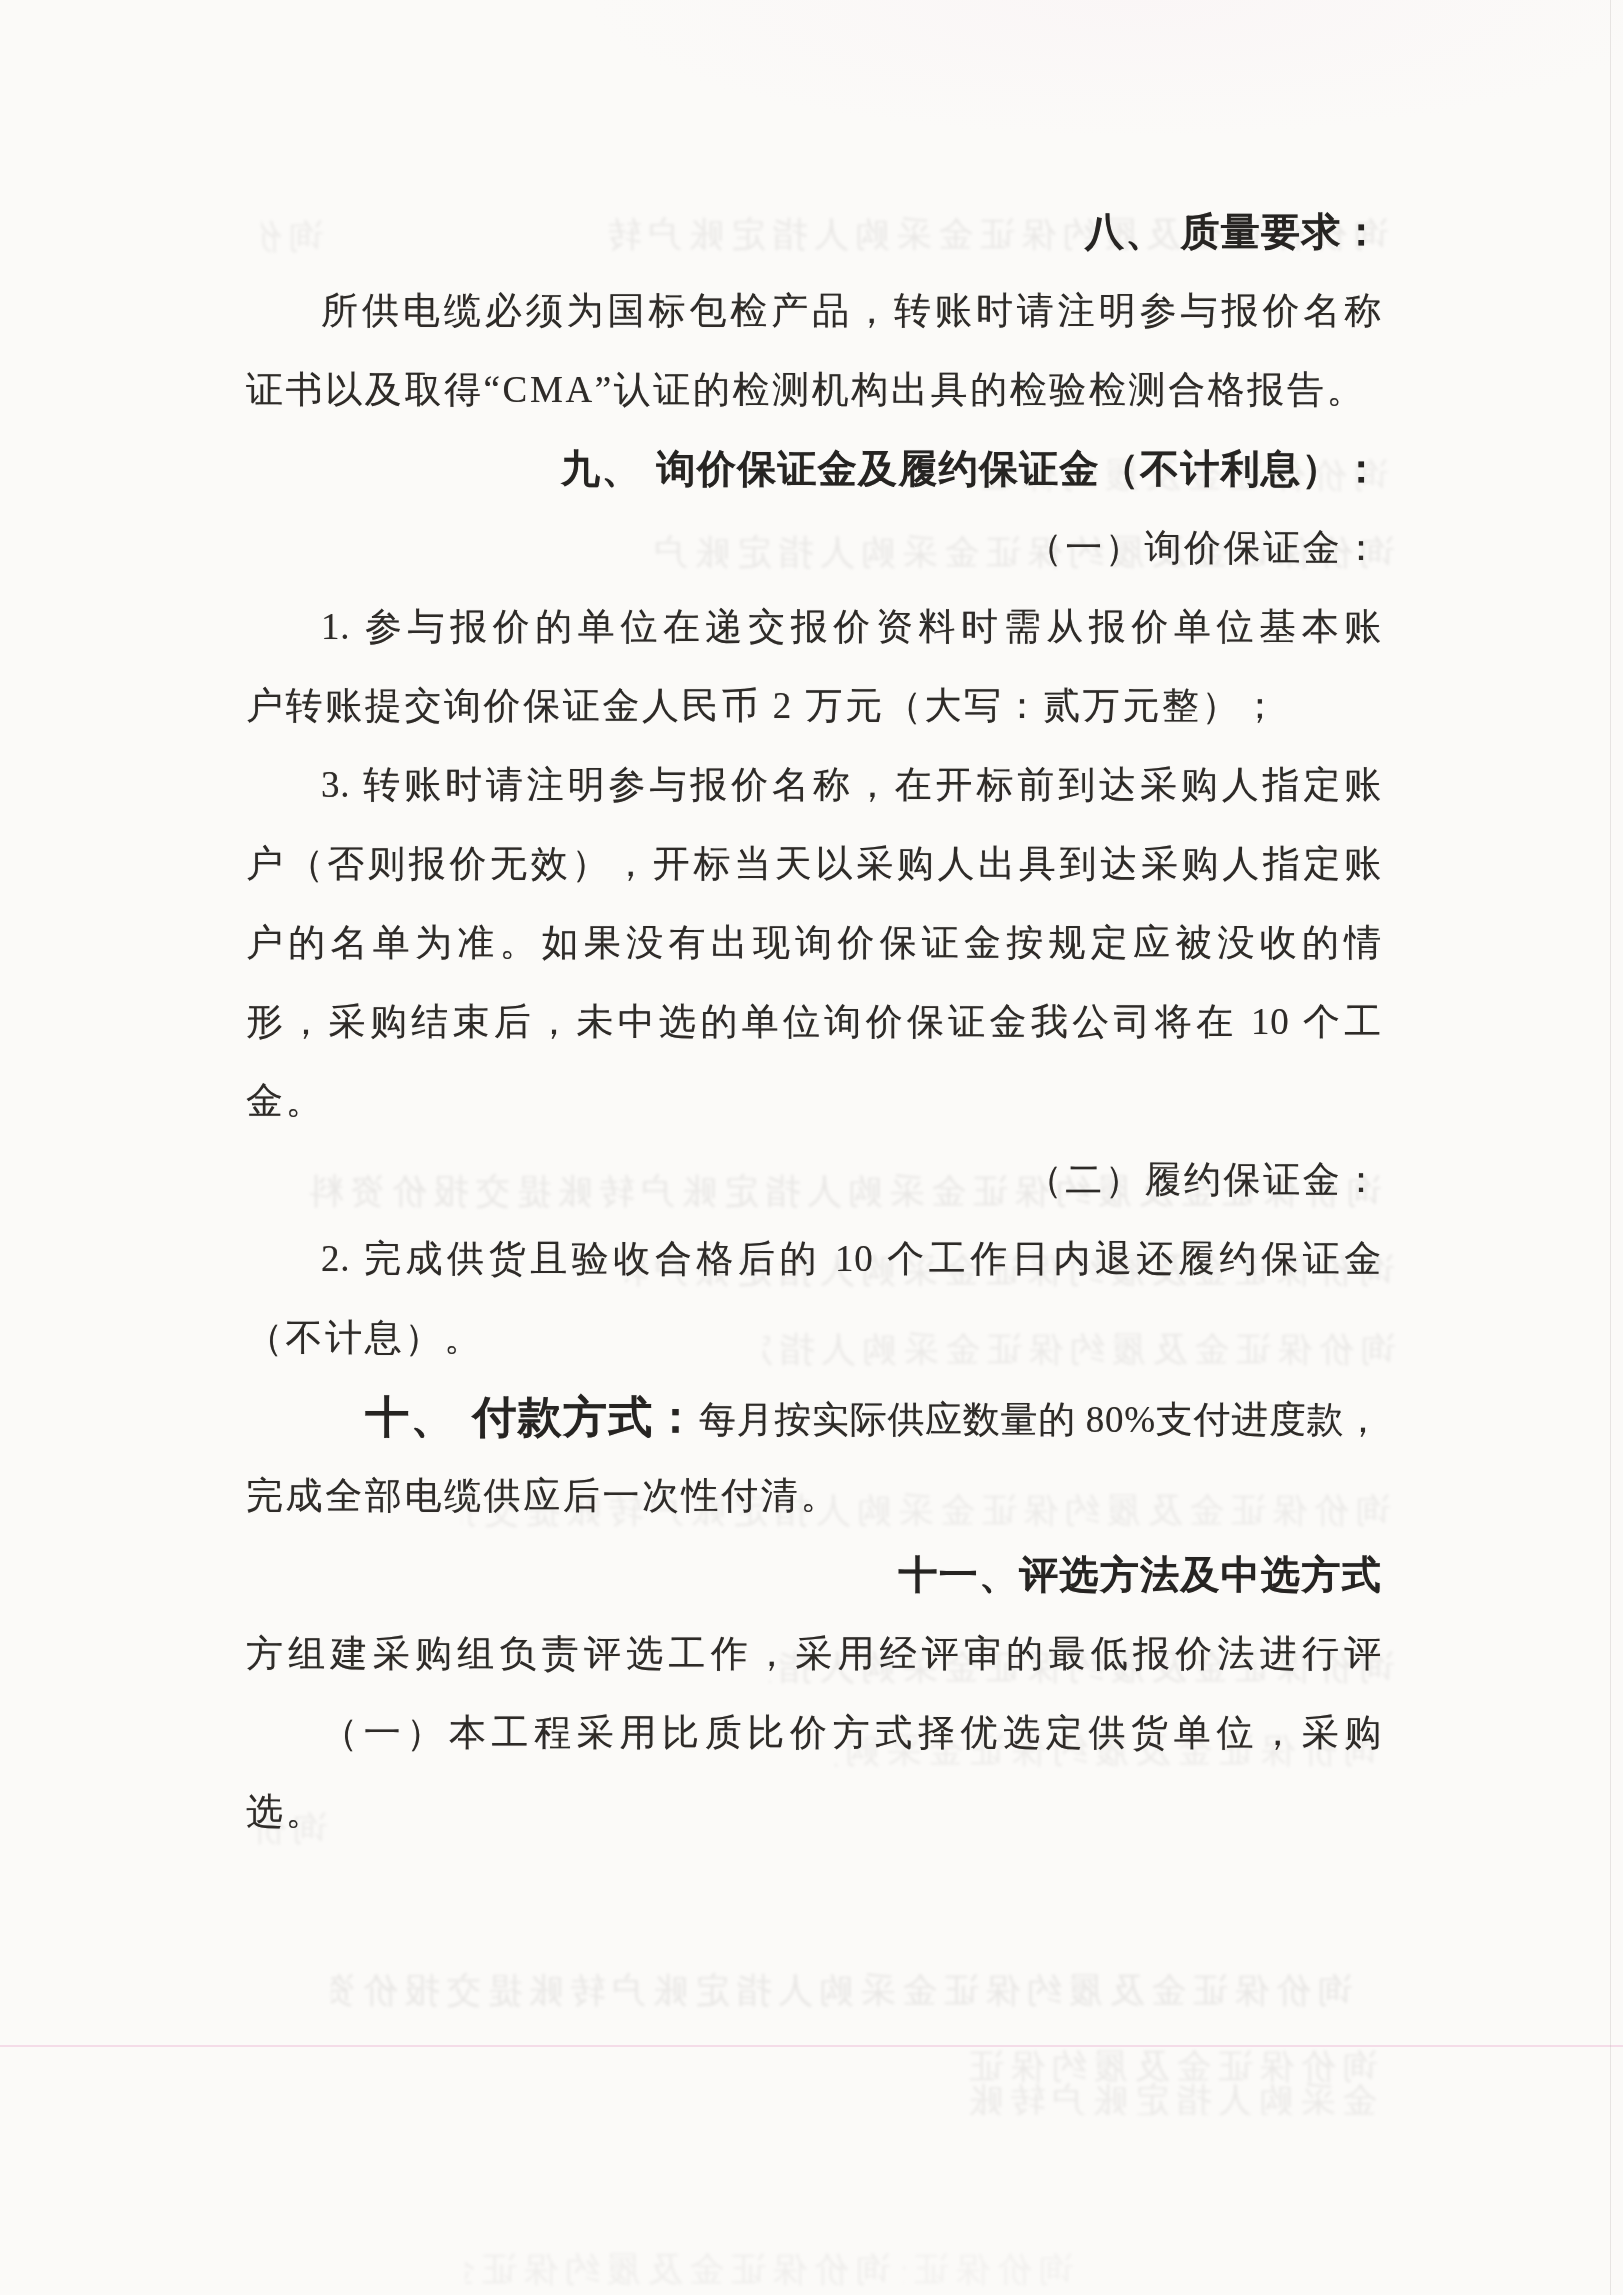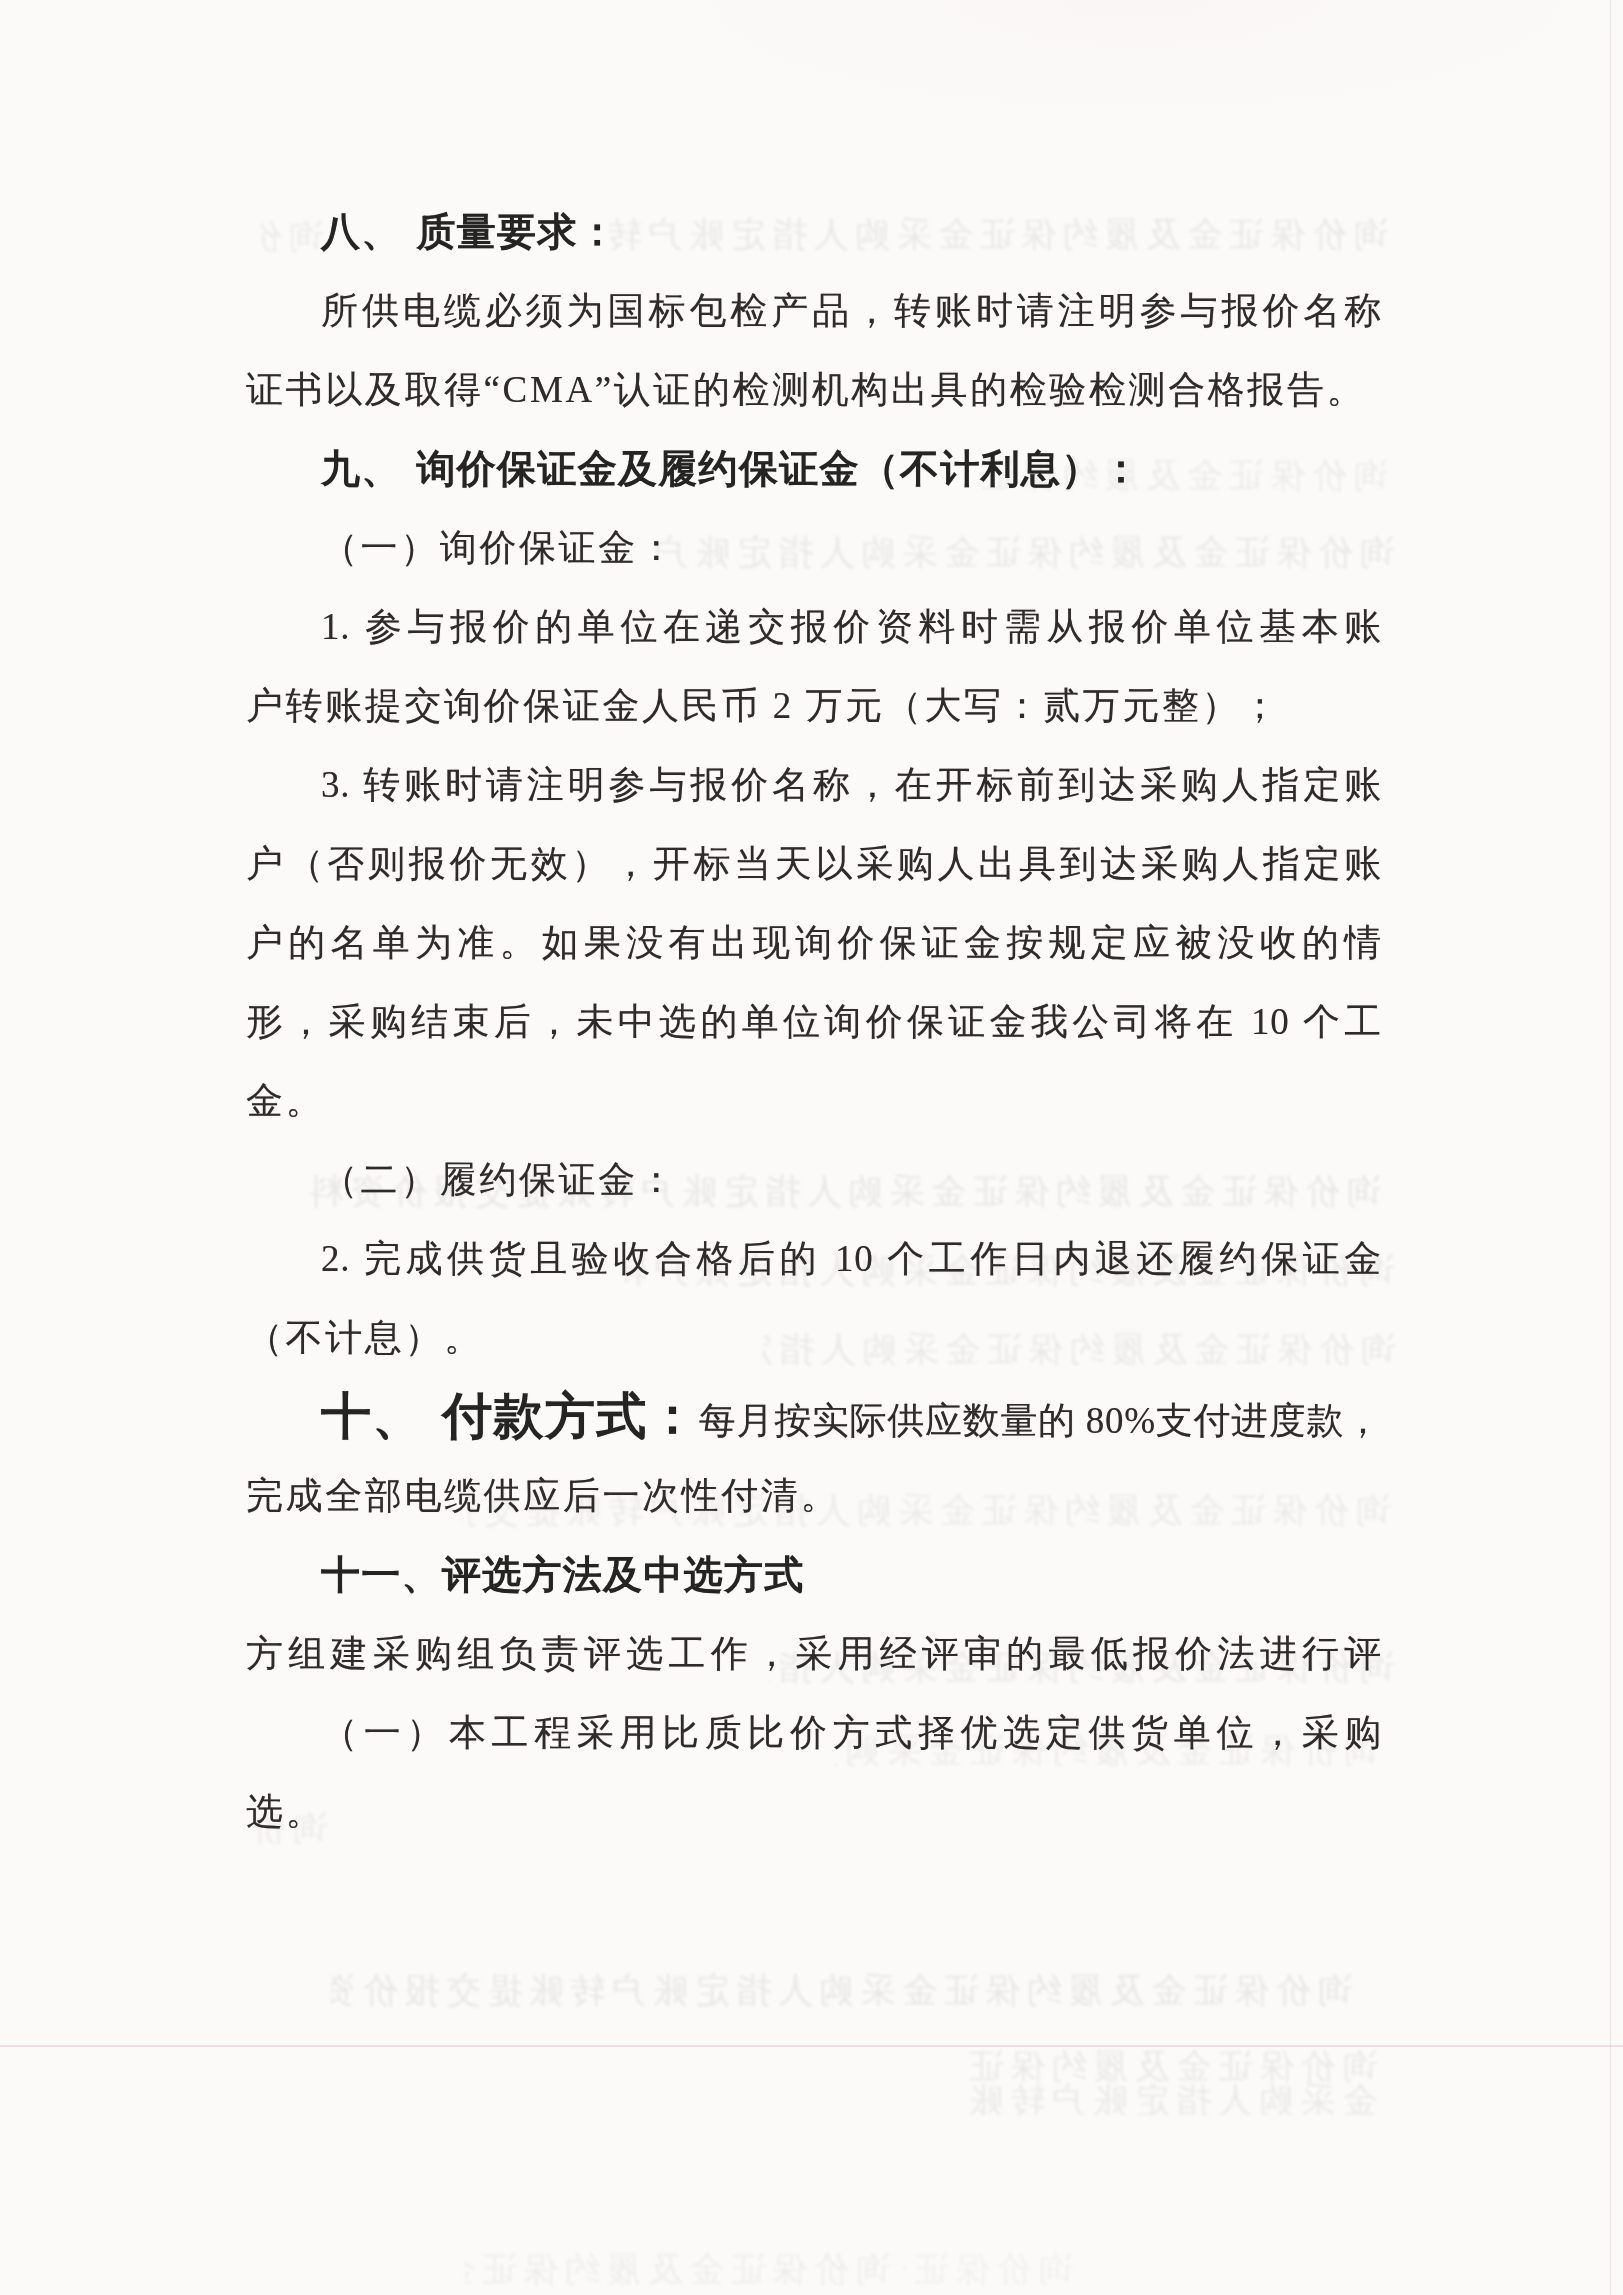--- a/index.html
+++ b/index.html
@@ -23,37 +23,37 @@
     color: #2e2b28;
     text-shadow: 0 0 0.7px rgba(46,43,40,0.45);
   }
   .line {
     height: 79px;
     line-height: 79px;
     font-size: 37px;
     letter-spacing: 2.6px;
     white-space: nowrap;
   }
-  .indent { padding-left: 75px; }
+  .indent { padding-left: 75px; text-align: right; }
   .fill {
     letter-spacing: 0.7px;
     text-align: justify;
     text-align-last: justify;
   }
   .heading {
     font-family: "DejaVu Sans", "Liberation Sans", sans-serif;
     font-weight: 700;
     font-size: 39px;
     letter-spacing: 1.3px;
     color: #262422;
   }
   .heading-inline {
     font-family: "DejaVu Sans", "Liberation Sans", sans-serif;
     font-weight: 700;
-    font-size: 50px;
+    font-size: 44px;
     letter-spacing: 1.3px;
     color: #262422;
   }
   .tight { letter-spacing: 0.7px; }
   
   .ghost {
     position: absolute;
     overflow: hidden;
     white-space: nowrap;
     color: #8a8684;

